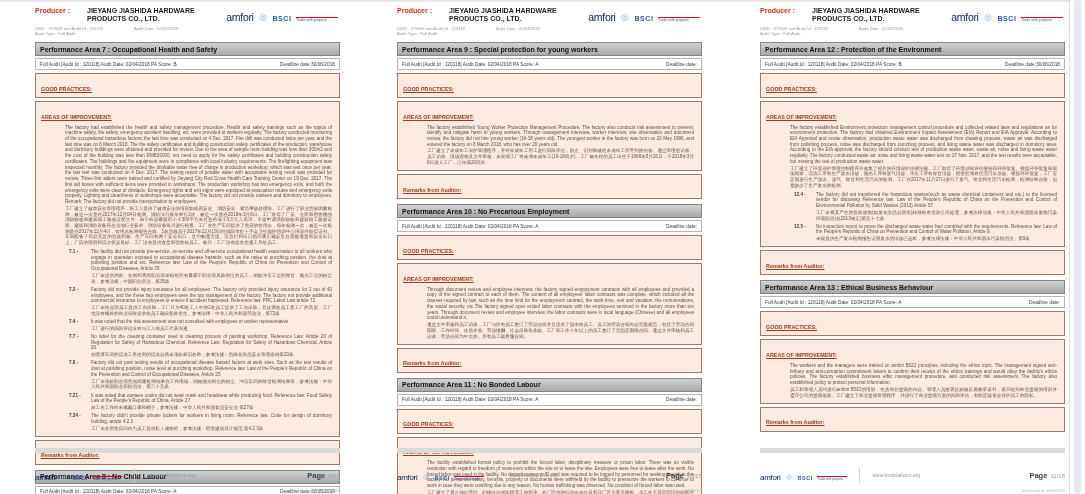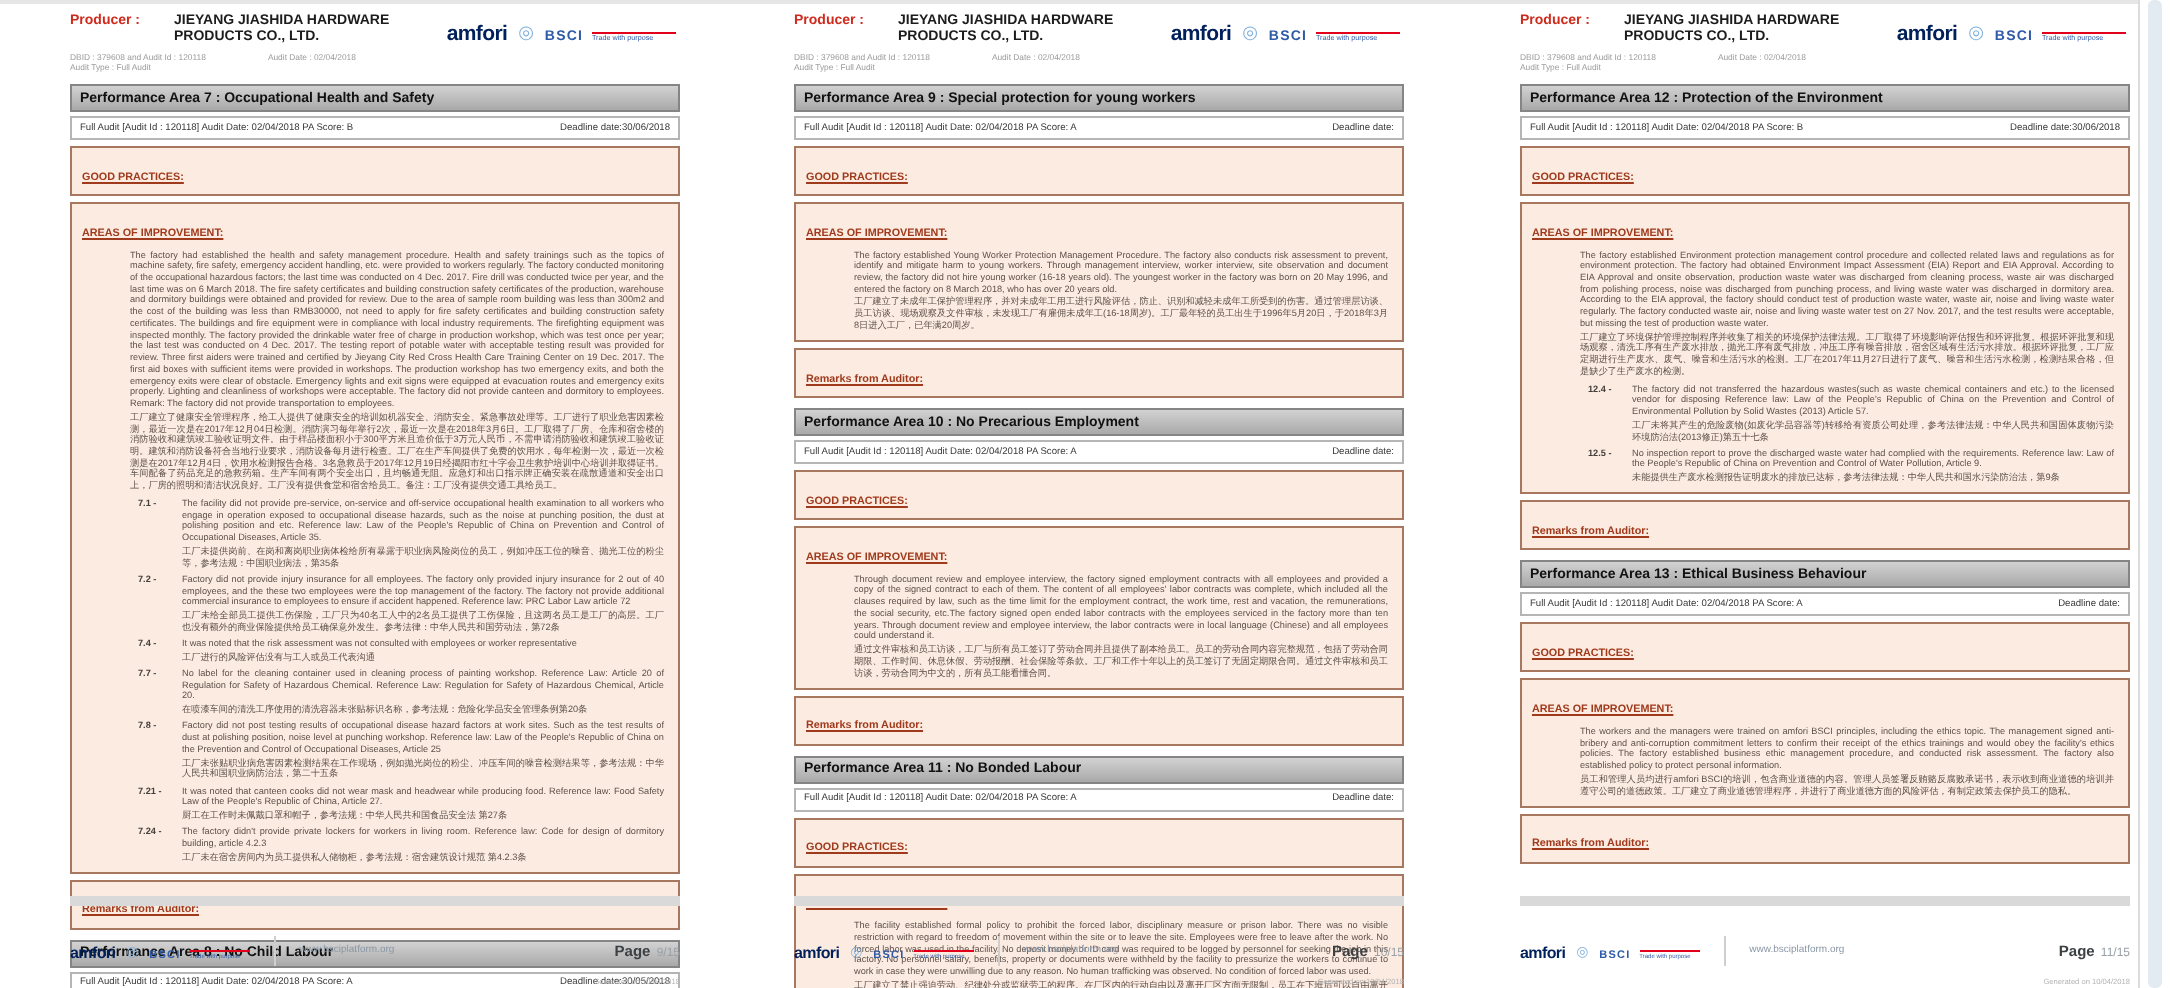--- a/index.html
+++ b/index.html
@@ -17,21 +17,21 @@
   #scroll-thumb{position:absolute;left:4px;top:0;width:7px;height:494px;background:#e2eaf2;border-radius:3px;}
 
   
   .doc-header{position:relative;height:32px;margin-bottom:5px;}
   .producer-label{position:absolute;left:0;top:2px;font-size:7px;font-weight:bold;color:#cf2b1d;}
   .company{position:absolute;left:52px;top:2px;width:130px;font-size:7px;font-weight:bold;color:#1c1c1c;line-height:8px;}
   .hdr-meta{position:absolute;left:0;top:21px;font-size:4.2px;color:#9a9a9a;line-height:5.4px;white-space:nowrap;}
   .hdr-meta .dbid{display:inline-block;width:98px;}
   .logo{position:absolute;right:2px;top:2px;text-align:left;}
   .logo-row{white-space:nowrap;}
-  .amfori-word{font-size:10.5px;font-weight:bold;color:#00205b;letter-spacing:-0.3px;}
+  .amfori-word{font-size:10.5px;font-weight:normal;color:#00205b;letter-spacing:-0.3px;}
   .logo-circle{font-size:9px;color:#7fb0dc;vertical-align:1px;margin:0 1px;}
   .bsci-word{font-size:7px;font-weight:bold;color:#2e5aa8;letter-spacing:0.6px;}
   .tagline{display:inline-block;border-top:1.4px solid #e2001a;margin-top:1px;padding-top:0.5px;
            font-size:3.6px;color:#2e5aa8;width:42px;}
 
   
   .pa-group{margin-bottom:5px;}
   .pa-title{background:linear-gradient(#d2d2d2,#a9a9a9);border:1px solid #858585;
             font-size:7px;font-weight:bold;color:#111;padding:2.5px 4px;}
   .pa-meta{border:1px solid #b5b5b5;margin-top:2px;font-size:4.8px;color:#3a3a3a;

